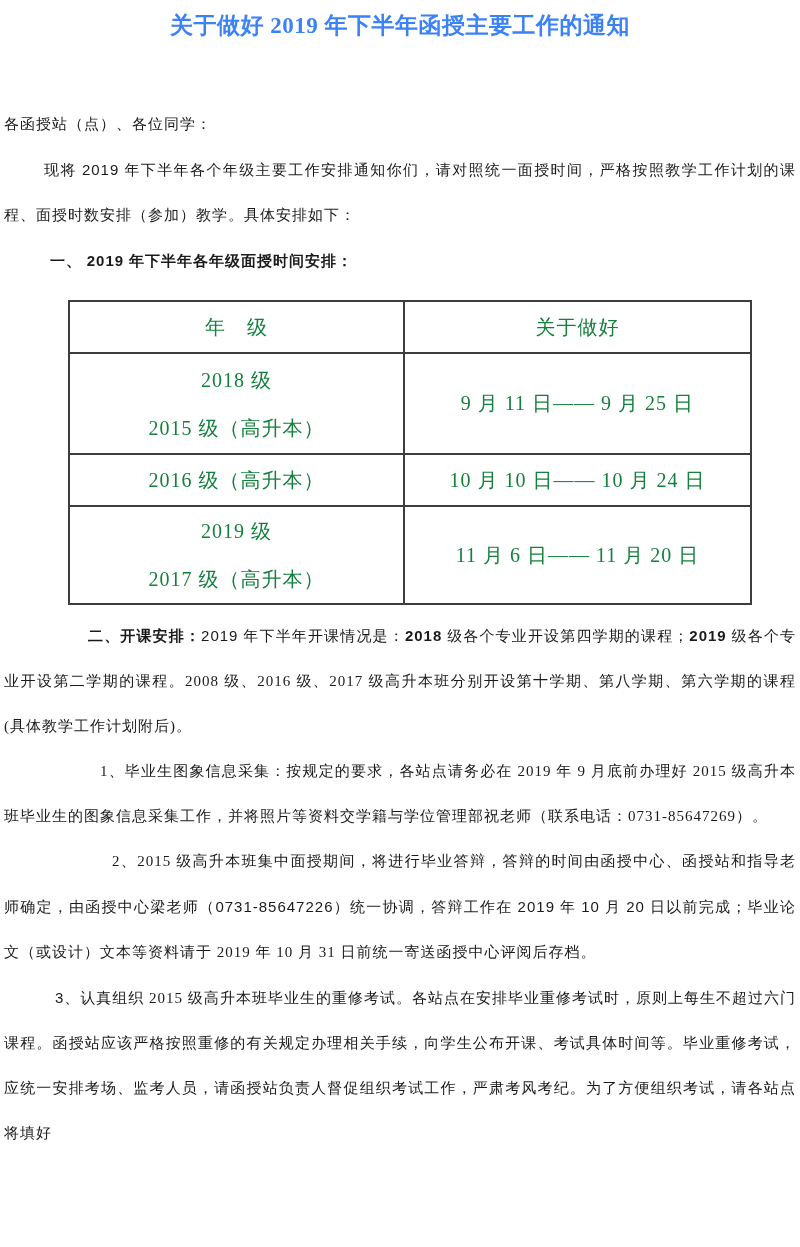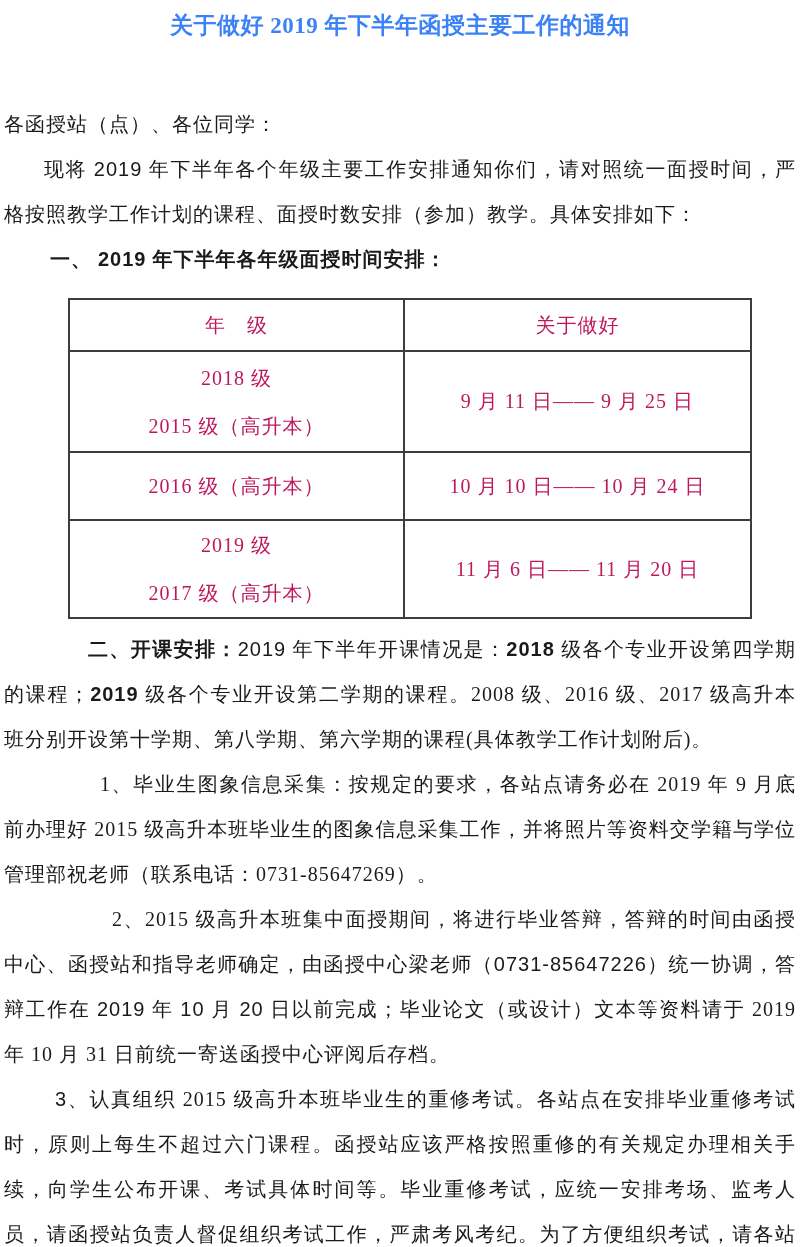--- a/index.html
+++ b/index.html
@@ -17,21 +17,21 @@
     text-align: center;
     font-size: 23px;
     font-weight: bold;
     line-height: 40px;
     letter-spacing: 0.5px;
     color: #3b82f6;
   }
 
   p.line {
     margin: 0;
-    font-size: 20px;
+    font-size: 15px;
     line-height: 45px;
     text-align: justify;
     letter-spacing: 1px;
   }
   .b { font-weight: bold; }
   .sans { font-family: "Liberation Sans", "DejaVu Sans", sans-serif; }
 
   .ind-intro { text-indent: 40px; }
   .ind-h1    { text-indent: 46px; font-weight: bold; }
   .ind-s2    { text-indent: 84px; }
@@ -47,27 +47,27 @@
     margin: 16px 0 8px 64px;
   }
   .schedule th, .schedule td {
     border: 2px solid #3d3d3d;
     font-weight: normal;
     font-size: 20px;
     letter-spacing: 1px;
     text-align: center;
     vertical-align: middle;
     padding: 0;
-    color: #be185d;
+    color: #15803d;
   }
   .col-grade { width: 335px; }
   .col-time  { width: 347px; }
   .row-head  { height: 52px; }
   .row-r1    { height: 101px; }
-  .row-r2    { height: 68px; }
+  .row-r2    { height: 52px; }
   .row-r3    { height: 84px; }
   .grade-line { line-height: 48px; }
 </style>
 </head>
 <body>
 
 <div class="page">
 
   <h1 class="doc-title">关于做好 2019 年下半年函授主要工作的通知</h1>
 

